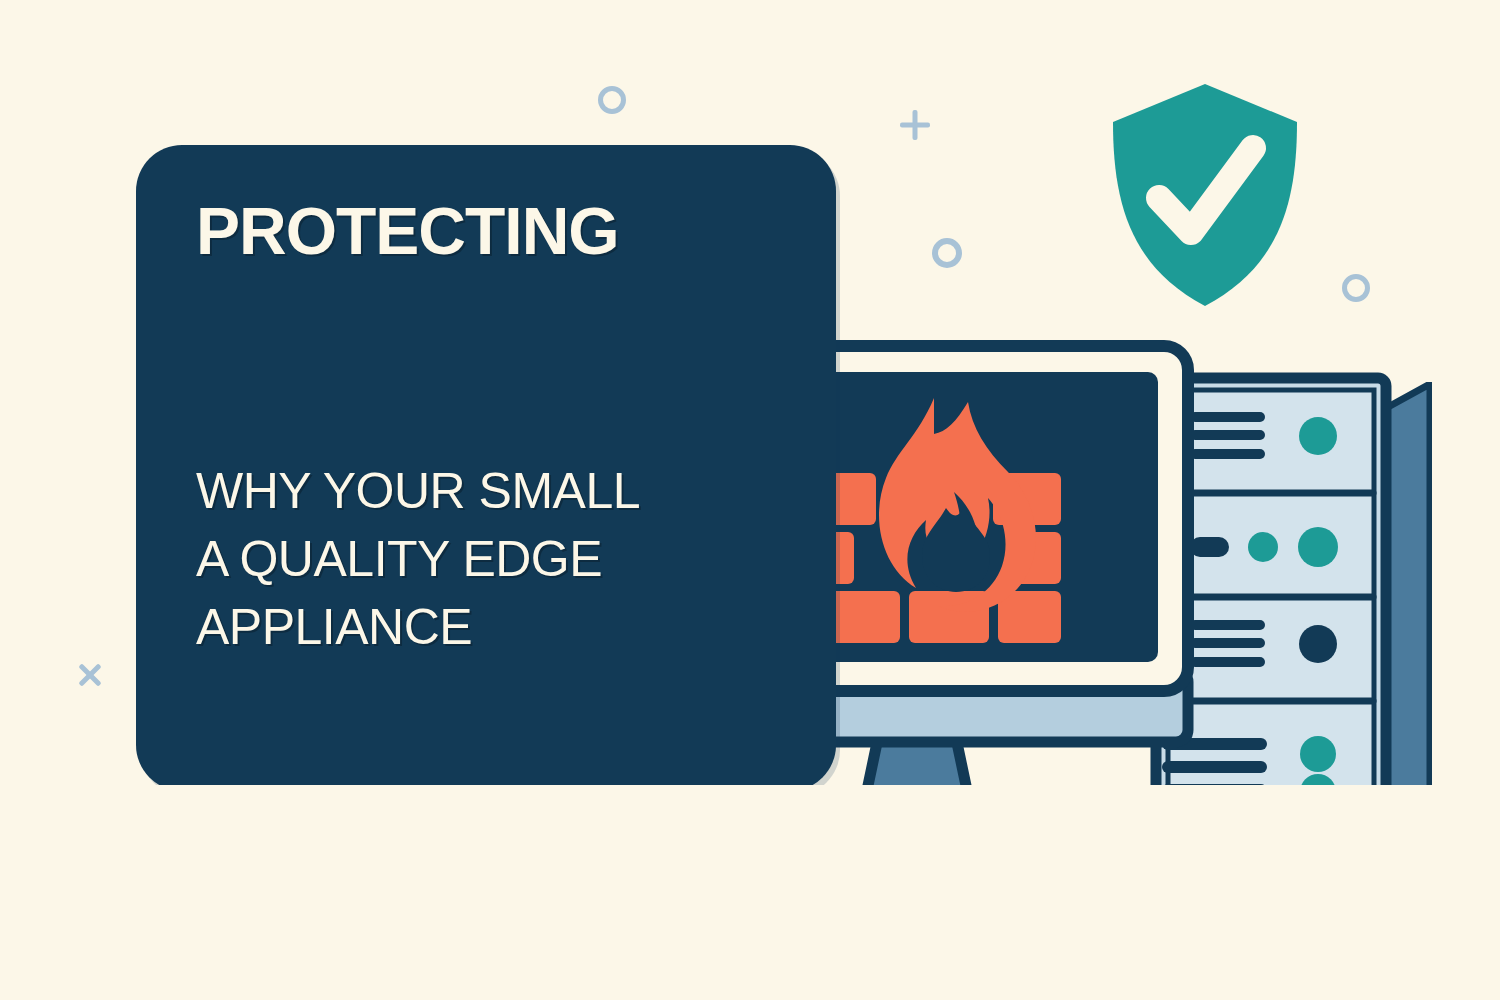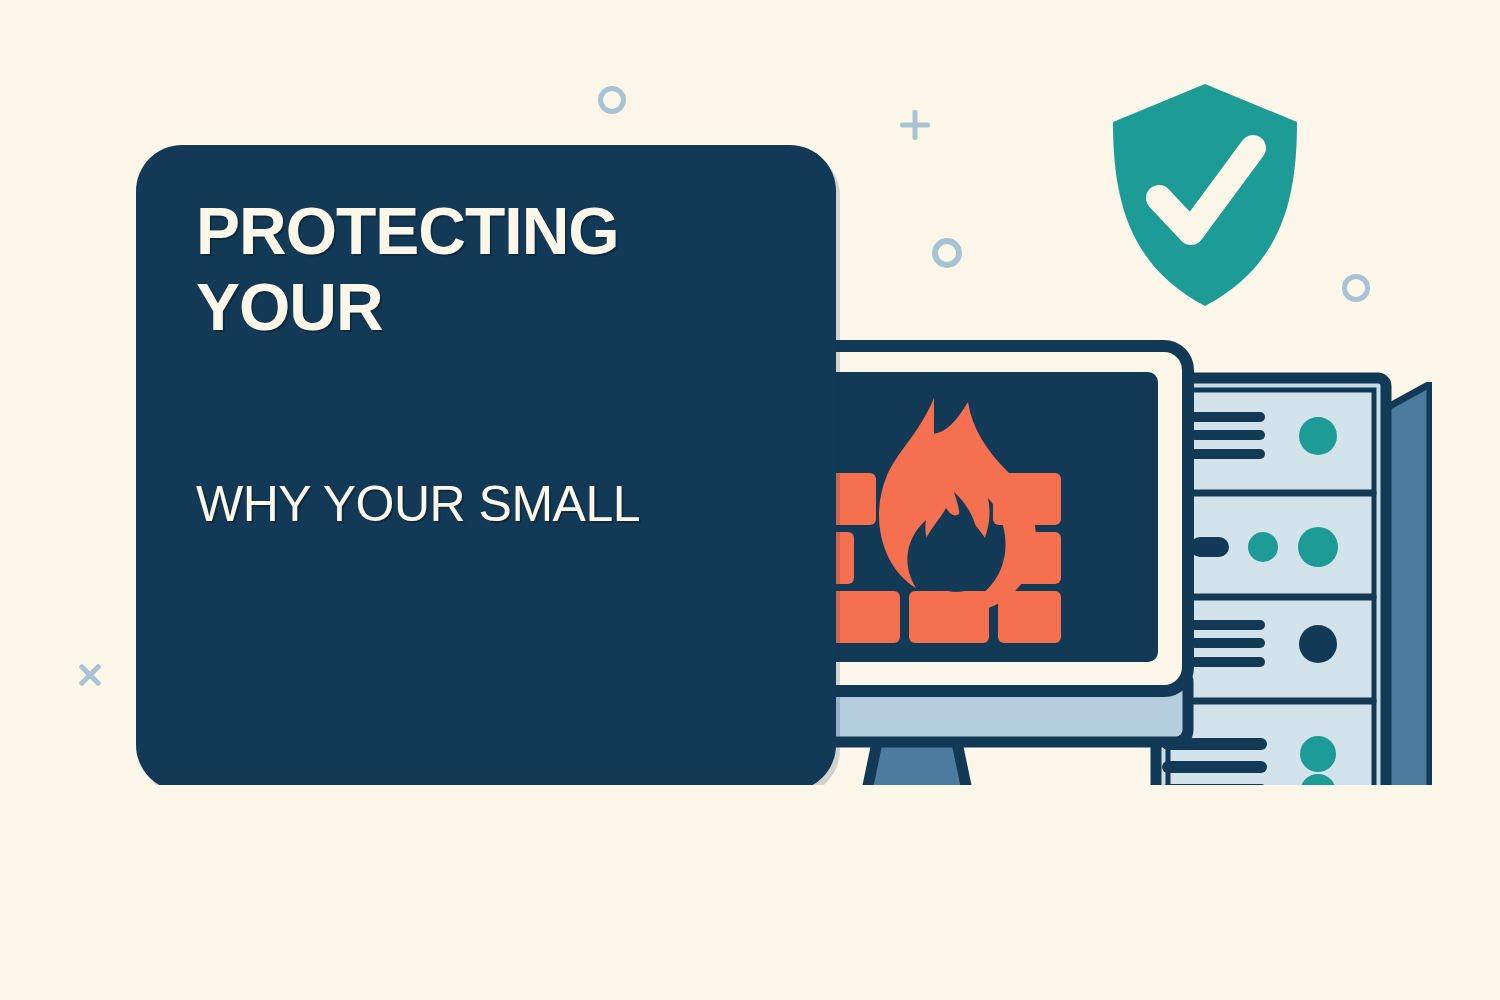--- a/index.html
+++ b/index.html
@@ -63,21 +63,20 @@
     text-shadow:2px 2px 0 rgba(0,0,0,.25);
   }
   #subhead{
     position:absolute;left:60px;top:312px;width:560px;
     color:#FCF7E8;
     font-weight:normal;
     font-size:50px;line-height:68px;
     letter-spacing:-.5px;
     text-transform:uppercase;
     text-shadow:2px 2px 0 rgba(0,0,0,.25);
-    margin-top:13px;
   }
 
   
   #shield{position:absolute;left:1105px;top:80px;width:200px;height:230px;}
 
   
   #server{position:absolute;left:1150px;top:372px;width:280px;height:478px;}
   #server-side{
     position:absolute;left:1366px;top:382px;width:66px;height:468px;
   }
@@ -199,20 +198,21 @@
                C280 194 262 188 254 166
                C250 176 244 180 236 168 Z" fill="#123A56"></path>
     </g>
   </svg>
 
   <div id="desk-bar"></div>
 
   <div id="title-panel">
     <div id="headline">
       <div class="nobr">PROTECTING</div>
-      <div class="nobr">YOUR</div>
     </div>
     <div id="subhead">
       <div class="nobr">WHY YOUR SMALL</div>
+      <div class="nobr">A QUALITY EDGE</div>
+      <div class="nobr">APPLIANCE</div>
     </div>
   </div>
 
 </div>
 
 </body></html>

